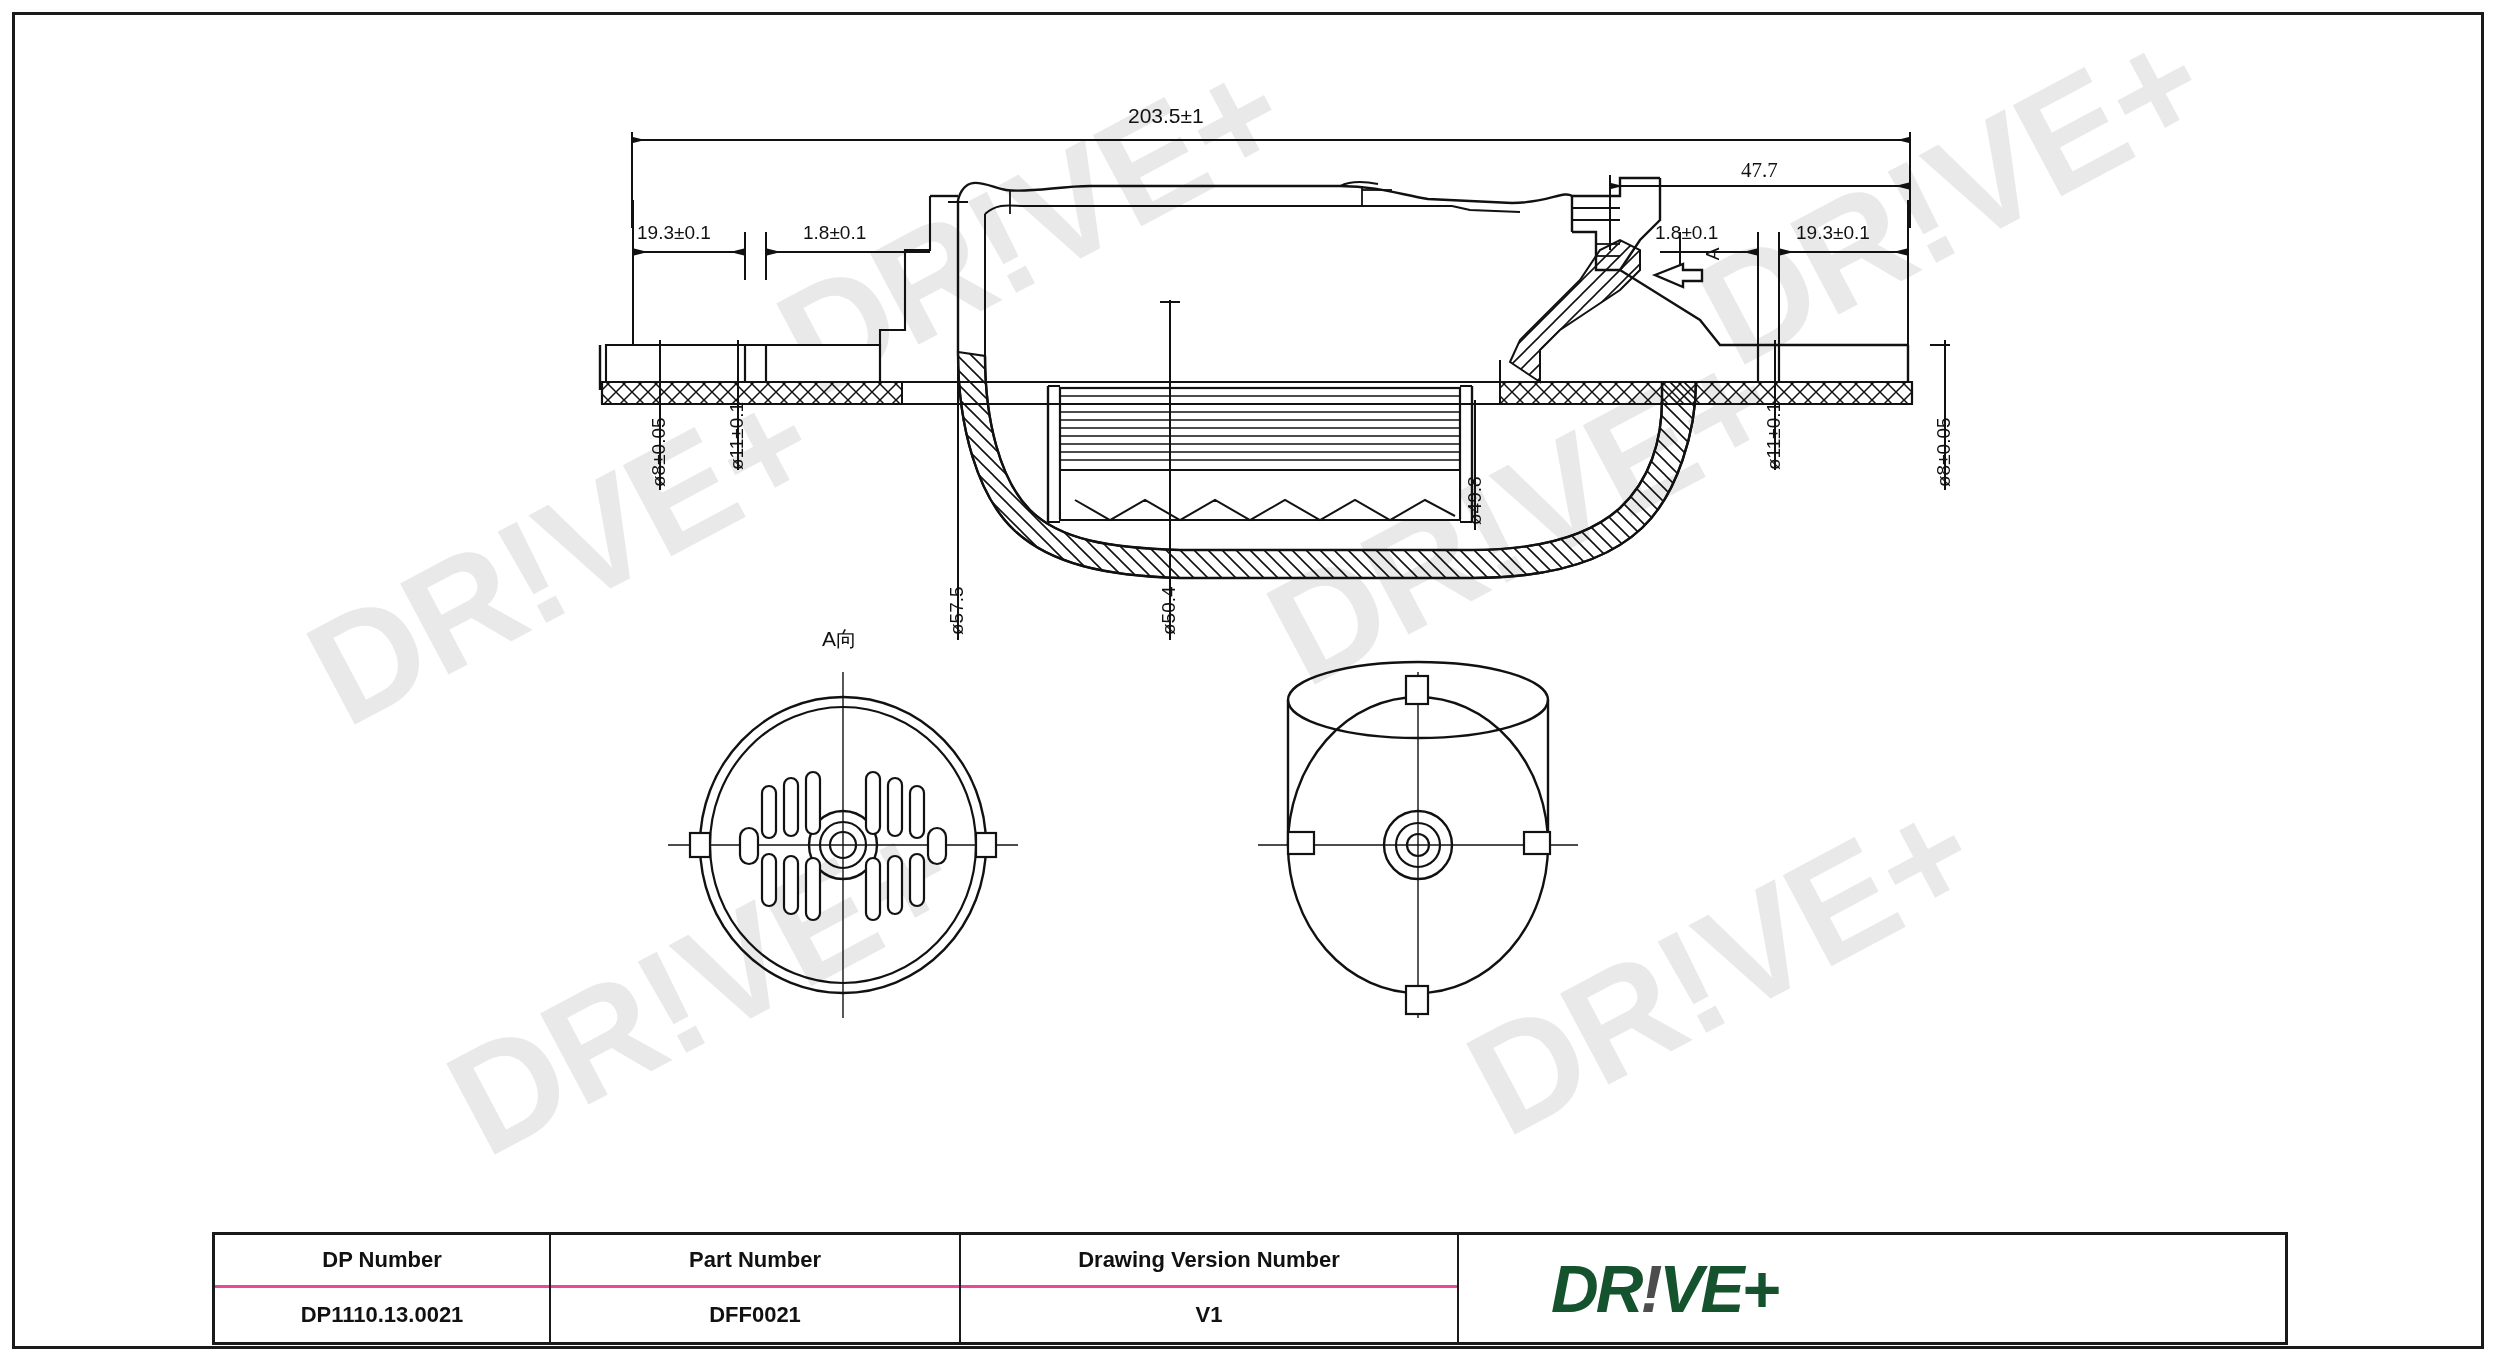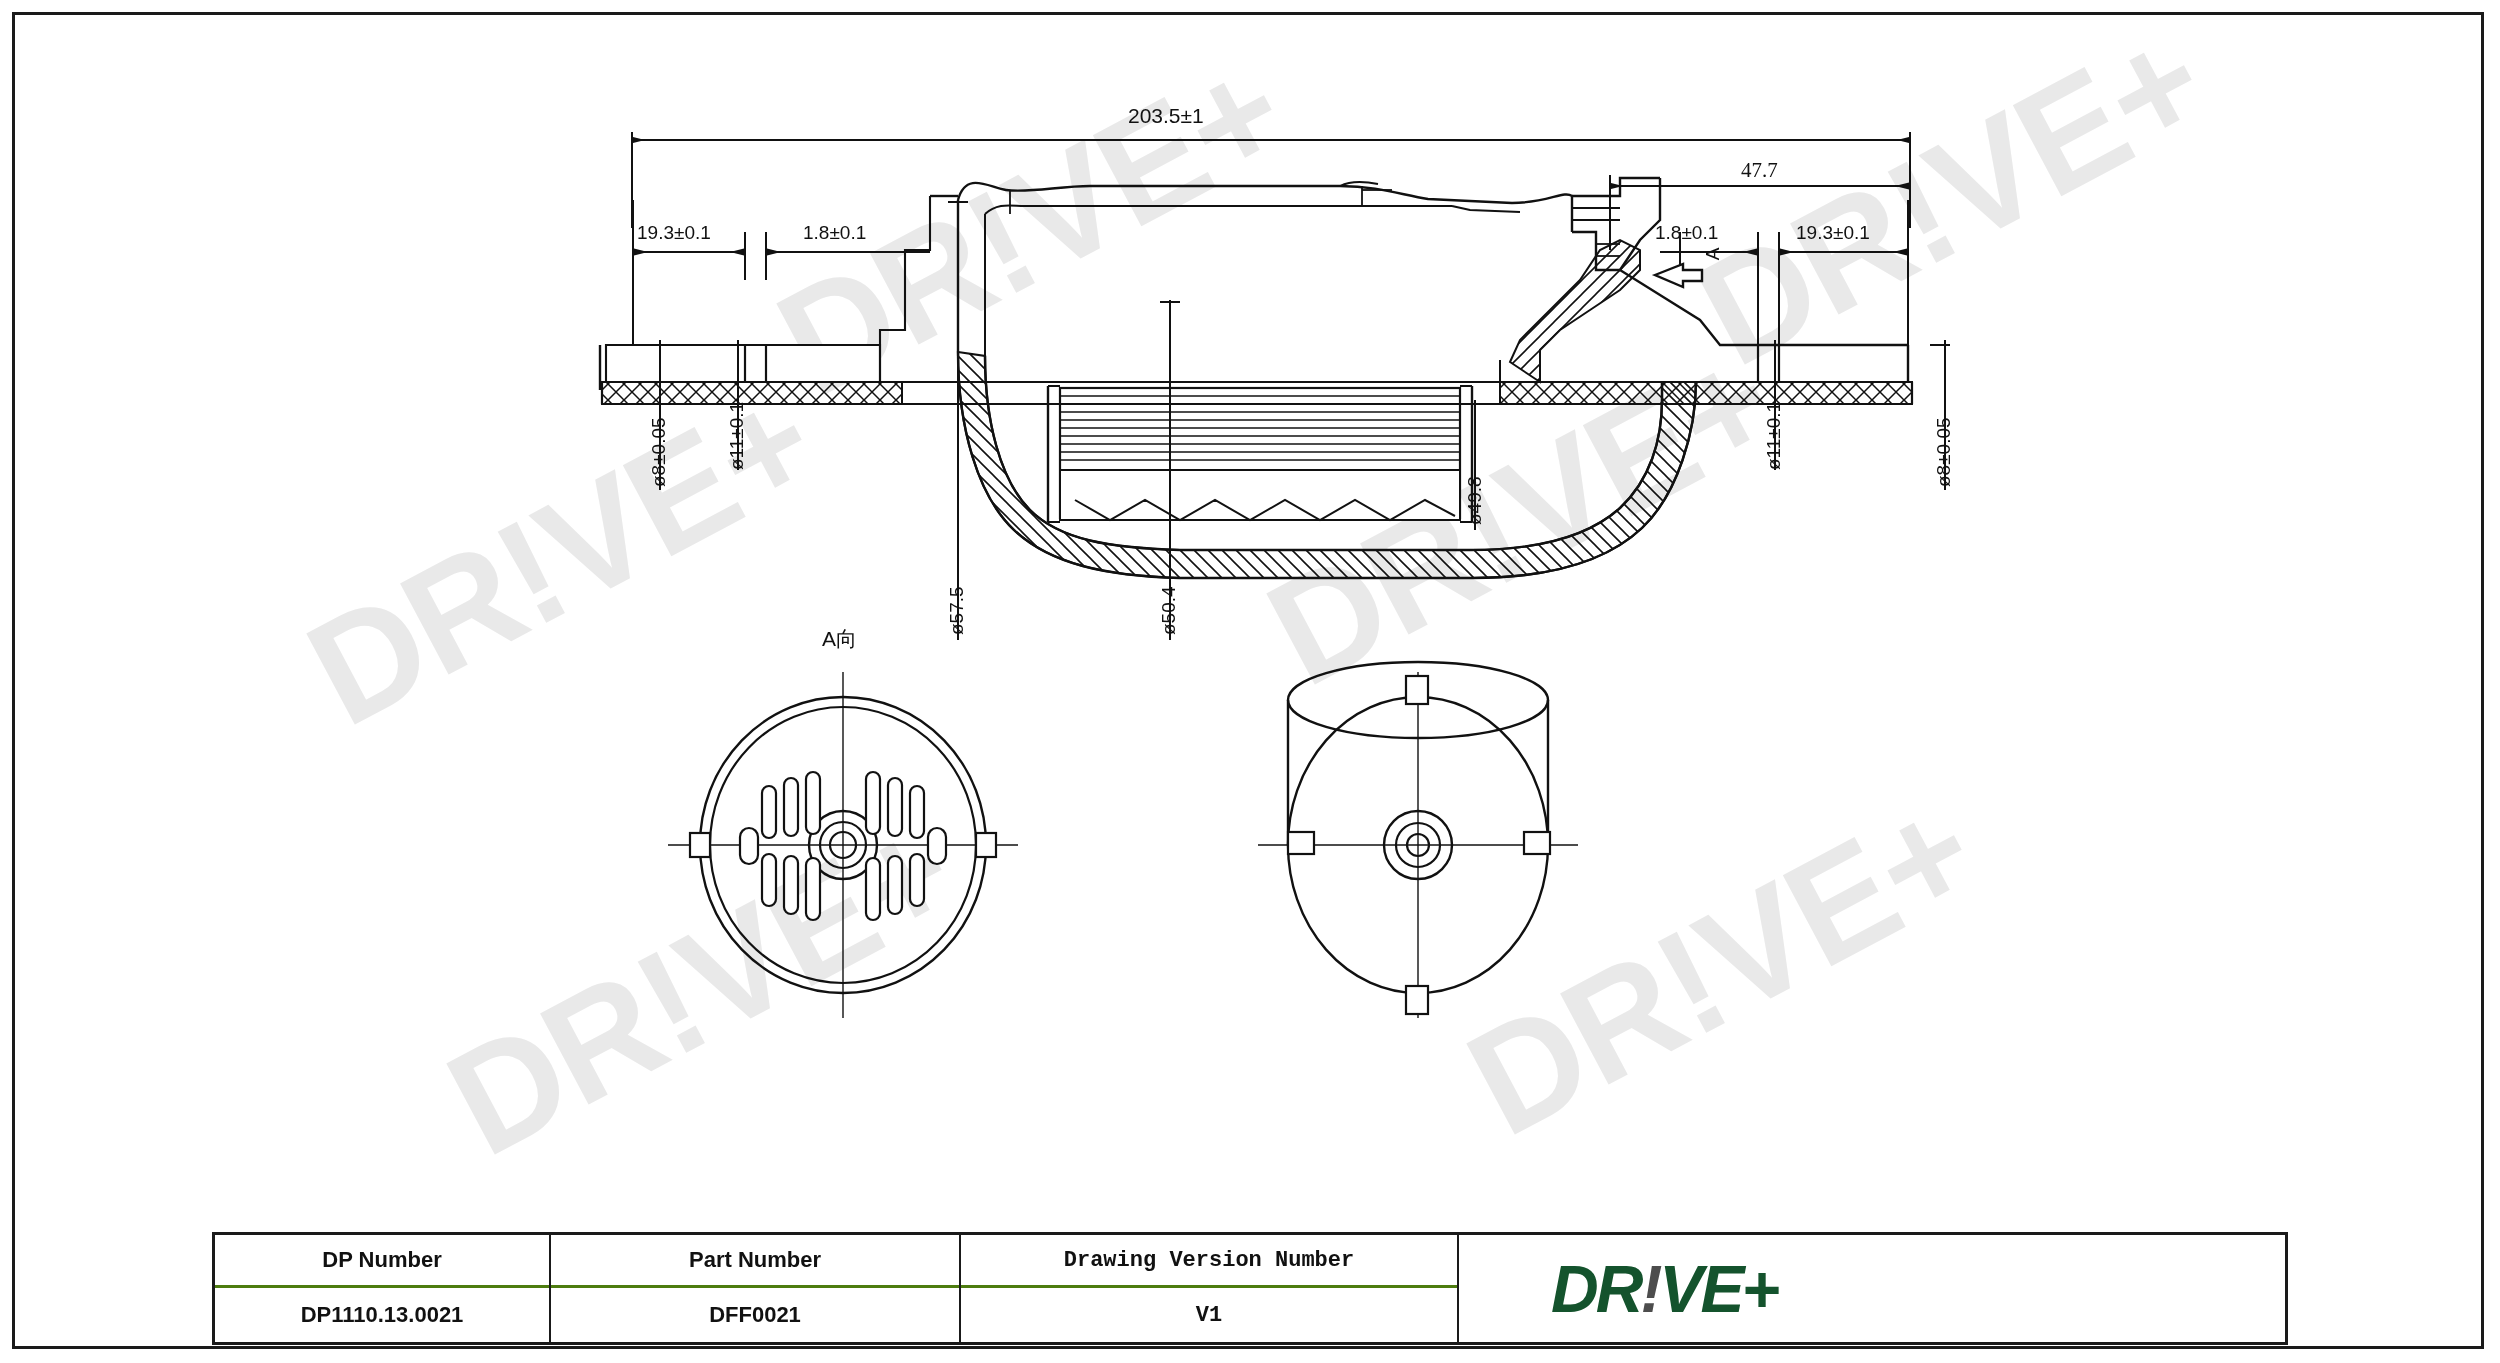--- a/index.html
+++ b/index.html
@@ -16,21 +16,21 @@
 
   .lbl{position:absolute;font-family:"Liberation Sans",sans-serif;color:#111;white-space:nowrap;
        font-size:19px;font-weight:500;}
   .lbl.v{transform-origin:0 0;transform:rotate(-90deg);}
   .lbl.big{font-size:21px;}
 
   
   #titleblock{position:absolute;left:212px;top:1232px;width:2076px;height:113px;border:3px solid #1a1a1a;box-sizing:border-box;display:flex;}
   .tb-col{border-right:2px solid #1a1a1a;display:flex;flex-direction:column;box-sizing:border-box;}
   .tb-col:last-child{border-right:none;}
-  .tb-head{flex:0 0 53px;display:flex;align-items:center;justify-content:center;border-bottom:3px solid #4d7c0f;
+  .tb-head{flex:0 0 53px;display:flex;align-items:center;justify-content:center;border-bottom:3px solid #ec4899;
            font-size:22px;font-weight:bold;color:#111;box-sizing:border-box;}
   .tb-val{flex:1;display:flex;align-items:center;justify-content:center;font-size:22px;font-weight:bold;color:#111;}
   #logo-cell{flex:0 0 410px;display:flex;align-items:center;justify-content:center;}
   .logo{font-size:66px;font-weight:bold;font-style:italic;letter-spacing:-3px;line-height:1;}
   .logo .o{color:#14532d;}
   .logo .g{color:#4d4d4d;}
 </style>
 </head>
 <body>
 
@@ -298,21 +298,21 @@
 
   <div id="titleblock">
     <div class="tb-col" style="flex:0 0 336px;">
       <div class="tb-head">DP Number</div>
       <div class="tb-val">DP1110.13.0021</div>
     </div>
     <div class="tb-col" style="flex:0 0 410px;">
       <div class="tb-head">Part Number</div>
       <div class="tb-val">DFF0021</div>
     </div>
-    <div class="tb-col" style="flex:0 0 498px;font-family:Liberation Mono, monospace;">
+    <div class="tb-col" style="flex:0 0 498px;">
       <div class="tb-head">Drawing Version Number</div>
       <div class="tb-val">V1</div>
     </div>
     <div class="tb-col" id="logo-cell">
       <div class="logo">
         <span class="o">DR</span><span class="g">!</span><span class="o">VE+</span>
       </div>
     </div>
   </div>
 

